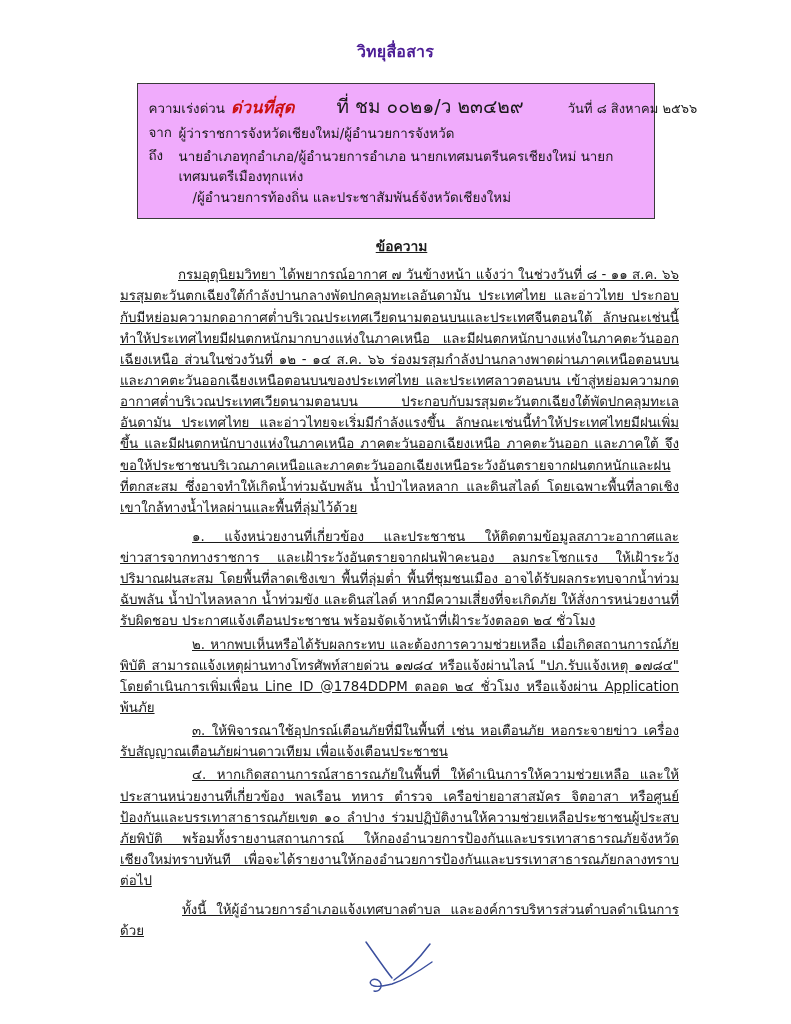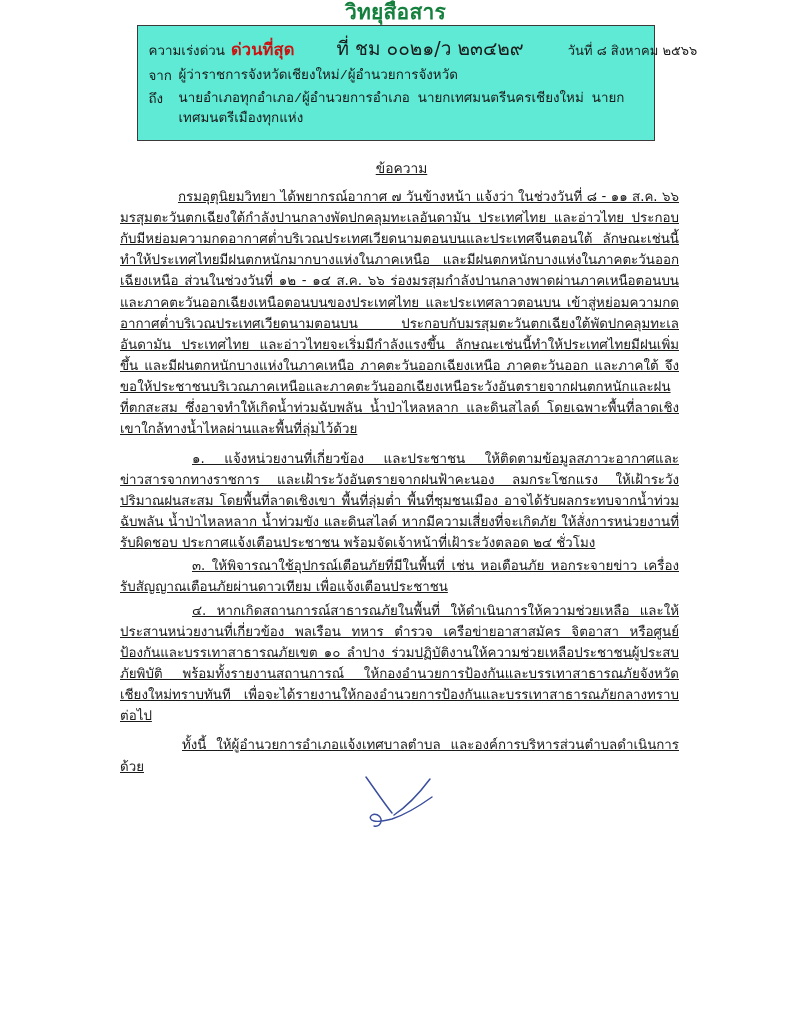--- a/index.html
+++ b/index.html
@@ -21,35 +21,36 @@
     width: 791px;
     height: 1024px;
     background: #fff;
     box-sizing: border-box;
     padding: 0;
   }
 
   
   .doc-title {
     text-align: center;
-    font-size: 21px;
+    font-size: 16px;
     font-weight: bold;
     letter-spacing: .2px;
+    padding-top: 42px;
     line-height: 1.2;
-    color: #15803d;
+    color: #4c1d95;
   }
 
   
   .header-box {
-    margin: 0 auto 0 auto;
+    margin: 22px auto 0 auto;
     width: 518px;
     border: 1.2px solid #3a3a3a;
     box-sizing: border-box;
     padding: 9px 10px 10px 11px;
-    background: #5eead4;
+    background: #f0abfc;
   }
   .hb-row1 {
     display: flex;
     align-items: baseline;
     white-space: nowrap;
     font-size: 13.4px;
     line-height: 1.45;
   }
   .lbl-urgency { color: #1a1a1a; }
   .val-urgency {
@@ -68,35 +69,35 @@
   }
   .hb-row {
     display: flex;
     font-size: 13.4px;
     line-height: 1.52;
     margin-top: 3px;
   }
   .hb-key {
     flex: 0 0 auto;
     min-width: 30px;
+    font-family: Liberation Mono, monospace;
   }
   .hb-val {
     flex: 1 1 auto;
-    font-family: Liberation Mono, monospace;
   }
   .hb-val .cont {
     display: block;
     padding-left: 14px;
   }
 
   
   .section-heading {
     text-align: center;
     font-size: 13.8px;
-    font-weight: normal;
+    font-weight: bold;
     text-decoration: underline;
     margin: 16px 0 7px 0;
     padding-left: 12px;
   }
   .body-wrap {
     padding: 0 112px 0 120px;
   }
   .para {
     font-size: 13.35px;
     line-height: 1.585;
@@ -130,42 +131,44 @@
 </head>
 <body>
 
 <div class="page">
 
   <div class="doc-title">วิทยุสื่อสาร</div>
 
   <div class="header-box">
     <div class="hb-row1">
       <span class="lbl-urgency">ความเร่งด่วน</span>
-      <span class="val-urgency" id="urgency-value" style="color: rgb(204, 17, 17);">ด่วนที่สุด</span>
+      <span class="val-urgency" id="urgency-value" style="color: rgb(204, 17, 17); font-style: italic;">ด่วนที่สุด</span>
       <span class="doc-no">ที่ ชม ๐๐๒๑/ว ๒๓๔๒๙</span>
       <span class="doc-date">วันที่ ๘ สิงหาคม ๒๕๖๖</span>
     </div>
     <div class="hb-row">
       <span class="hb-key">จาก</span>
       <span class="hb-val">ผู้ว่าราชการจังหวัดเชียงใหม่/ผู้อำนวยการจังหวัด</span>
     </div>
     <div class="hb-row">
       <span class="hb-key">ถึง</span>
       <span class="hb-val">
         <span>นายอำเภอทุกอำเภอ/ผู้อำนวยการอำเภอ นายกเทศมนตรีนครเชียงใหม่ นายกเทศมนตรีเมืองทุกแห่ง</span>
+        <span class="cont">/ผู้อำนวยการท้องถิ่น และประชาสัมพันธ์จังหวัดเชียงใหม่</span>
       </span>
     </div>
   </div>
 
   <div class="section-heading">ข้อความ</div>
 
   <div class="body-wrap">
     <p class="para indent">กรมอุตุนิยมวิทยา ได้พยากรณ์อากาศ ๗ วันข้างหน้า แจ้งว่า ในช่วงวันที่ ๘ - ๑๑ ส.ค. ๖๖ มรสุมตะวันตกเฉียงใต้กำลังปานกลางพัดปกคลุมทะเลอันดามัน ประเทศไทย และอ่าวไทย ประกอบกับมีหย่อมความกดอากาศต่ำบริเวณประเทศเวียดนามตอนบนและประเทศจีนตอนใต้ ลักษณะเช่นนี้ทำให้ประเทศไทยมีฝนตกหนักมากบางแห่งในภาคเหนือ และมีฝนตกหนักบางแห่งในภาคตะวันออกเฉียงเหนือ ส่วนในช่วงวันที่ ๑๒ - ๑๔ ส.ค. ๖๖ ร่องมรสุมกำลังปานกลางพาดผ่านภาคเหนือตอนบนและภาคตะวันออกเฉียงเหนือตอนบนของประเทศไทย และประเทศลาวตอนบน เข้าสู่หย่อมความกดอากาศต่ำบริเวณประเทศเวียดนามตอนบน ประกอบกับมรสุมตะวันตกเฉียงใต้พัดปกคลุมทะเลอันดามัน ประเทศไทย และอ่าวไทยจะเริ่มมีกำลังแรงขึ้น ลักษณะเช่นนี้ทำให้ประเทศไทยมีฝนเพิ่มขึ้น และมีฝนตกหนักบางแห่งในภาคเหนือ ภาคตะวันออกเฉียงเหนือ ภาคตะวันออก และภาคใต้ จึงขอให้ประชาชนบริเวณภาคเหนือและภาคตะวันออกเฉียงเหนือระวังอันตรายจากฝนตกหนักและฝนที่ตกสะสม ซึ่งอาจทำให้เกิดน้ำท่วมฉับพลัน น้ำป่าไหลหลาก และดินสไลด์ โดยเฉพาะพื้นที่ลาดเชิงเขาใกล้ทางน้ำไหลผ่านและพื้นที่ลุ่มไว้ด้วย</p>
     <div class="spacer-sm"></div>
     <p class="para indent-item">๑. แจ้งหน่วยงานที่เกี่ยวข้อง และประชาชน ให้ติดตามข้อมูลสภาวะอากาศและข่าวสารจากทางราชการ และเฝ้าระวังอันตรายจากฝนฟ้าคะนอง ลมกระโชกแรง ให้เฝ้าระวังปริมาณฝนสะสม โดยพื้นที่ลาดเชิงเขา พื้นที่ลุ่มต่ำ พื้นที่ชุมชนเมือง อาจได้รับผลกระทบจากน้ำท่วมฉับพลัน น้ำป่าไหลหลาก น้ำท่วมขัง และดินสไลด์ หากมีความเสี่ยงที่จะเกิดภัย ให้สั่งการหน่วยงานที่รับผิดชอบ ประกาศแจ้งเตือนประชาชน พร้อมจัดเจ้าหน้าที่เฝ้าระวังตลอด ๒๔ ชั่วโมง</p>
+    <p class="para indent-item">๒. หากพบเห็นหรือได้รับผลกระทบ และต้องการความช่วยเหลือ เมื่อเกิดสถานการณ์ภัยพิบัติ สามารถแจ้งเหตุผ่านทางโทรศัพท์สายด่วน ๑๗๘๔ หรือแจ้งผ่านไลน์ "ปภ.รับแจ้งเหตุ ๑๗๘๔" โดยดำเนินการเพิ่มเพื่อน Line ID @1784DDPM ตลอด ๒๔ ชั่วโมง หรือแจ้งผ่าน Application พ้นภัย</p>
     <p class="para indent-item">๓. ให้พิจารณาใช้อุปกรณ์เตือนภัยที่มีในพื้นที่ เช่น หอเตือนภัย หอกระจายข่าว เครื่องรับสัญญาณเตือนภัยผ่านดาวเทียม เพื่อแจ้งเตือนประชาชน</p>
     <p class="para indent-item">๔. หากเกิดสถานการณ์สาธารณภัยในพื้นที่ ให้ดำเนินการให้ความช่วยเหลือ และให้ประสานหน่วยงานที่เกี่ยวข้อง พลเรือน ทหาร ตำรวจ เครือข่ายอาสาสมัคร จิตอาสา หรือศูนย์ป้องกันและบรรเทาสาธารณภัยเขต ๑๐ ลำปาง ร่วมปฏิบัติงานให้ความช่วยเหลือประชาชนผู้ประสบภัยพิบัติ พร้อมทั้งรายงานสถานการณ์ ให้กองอำนวยการป้องกันและบรรเทาสาธารณภัยจังหวัดเชียงใหม่ทราบทันที เพื่อจะได้รายงานให้กองอำนวยการป้องกันและบรรเทาสาธารณภัยกลางทราบต่อไป</p>
     <div class="spacer-sm"></div>
     <p class="para indent-close">ทั้งนี้ ให้ผู้อำนวยการอำเภอแจ้งเทศบาลตำบล และองค์การบริหารส่วนตำบลดำเนินการด้วย</p>
 
     <div class="sign-area">
       <div class="sig-ink">
         <svg width="240" height="74" viewBox="0 0 240 74" fill="none" xmlns="http://www.w3.org/2000/svg" aria-hidden="true">
           <path id="ink-a" d="M86 2 C96 16, 104 28, 112 38" stroke="#3b4f9e" stroke-width="1.5" stroke-linecap="round" fill="none"></path>
           <path id="ink-b" d="M150 4 C138 20, 126 32, 114 40" stroke="#3b4f9e" stroke-width="1.5" stroke-linecap="round" fill="none"></path>

